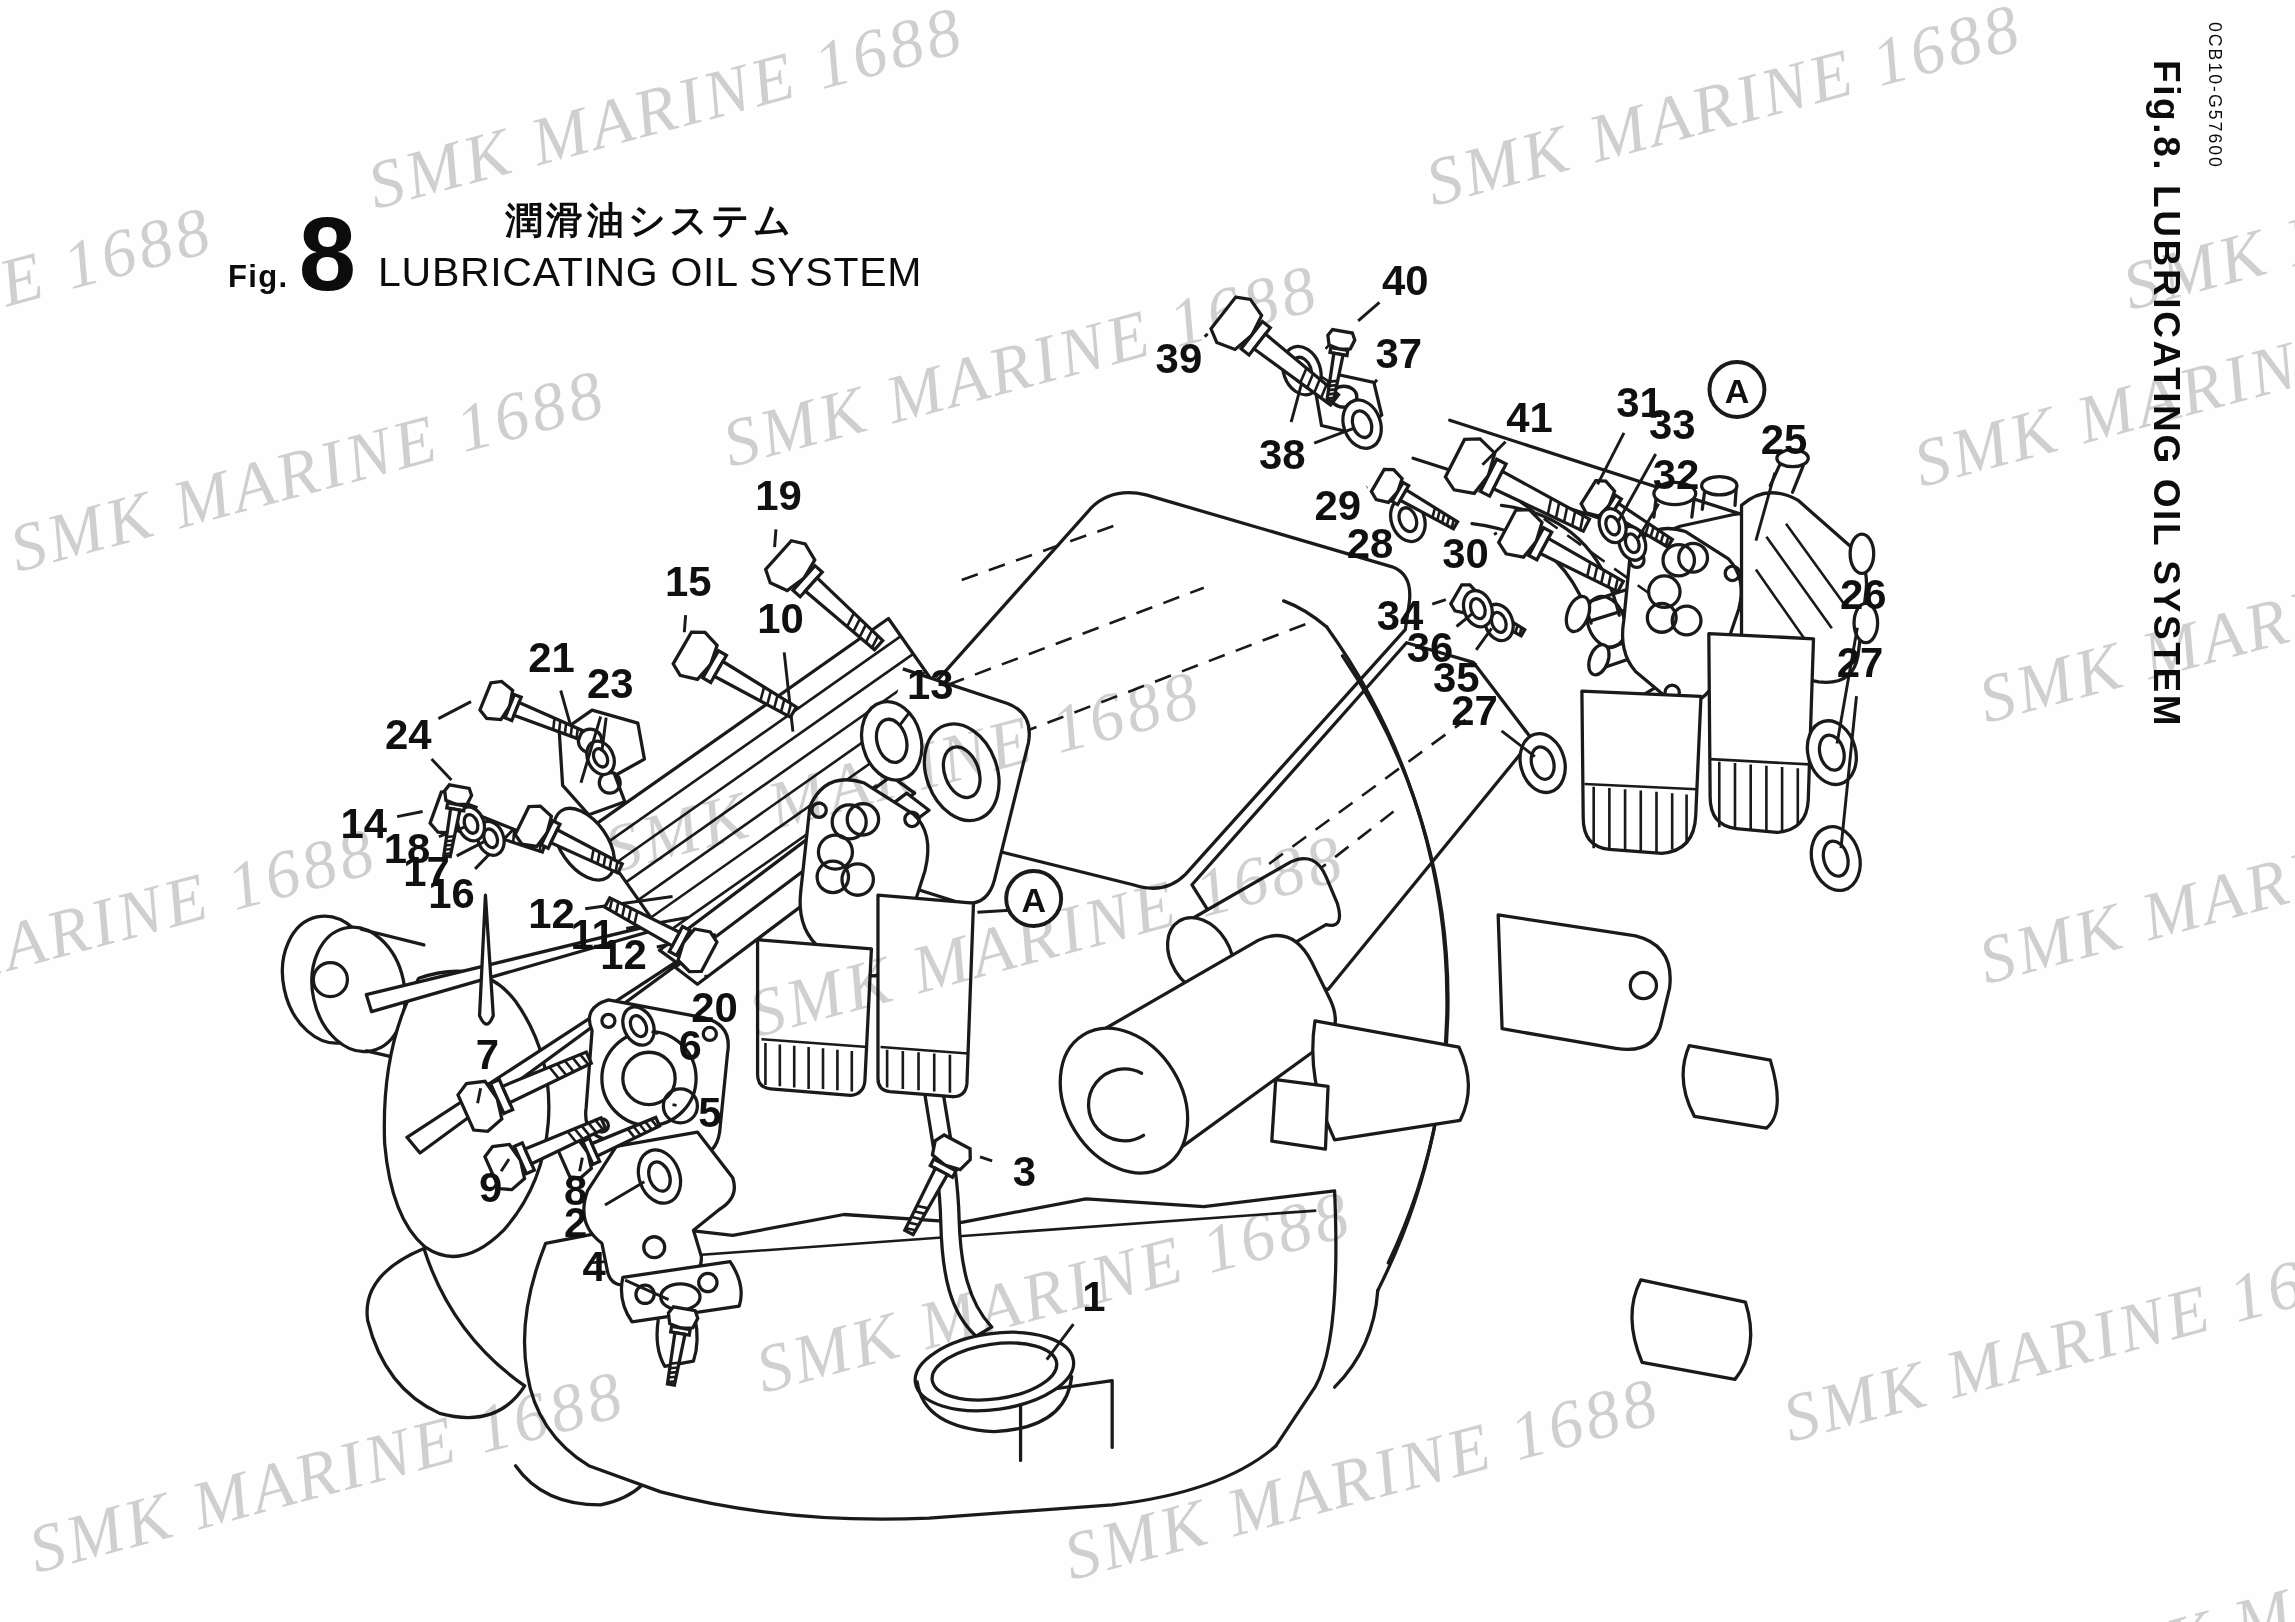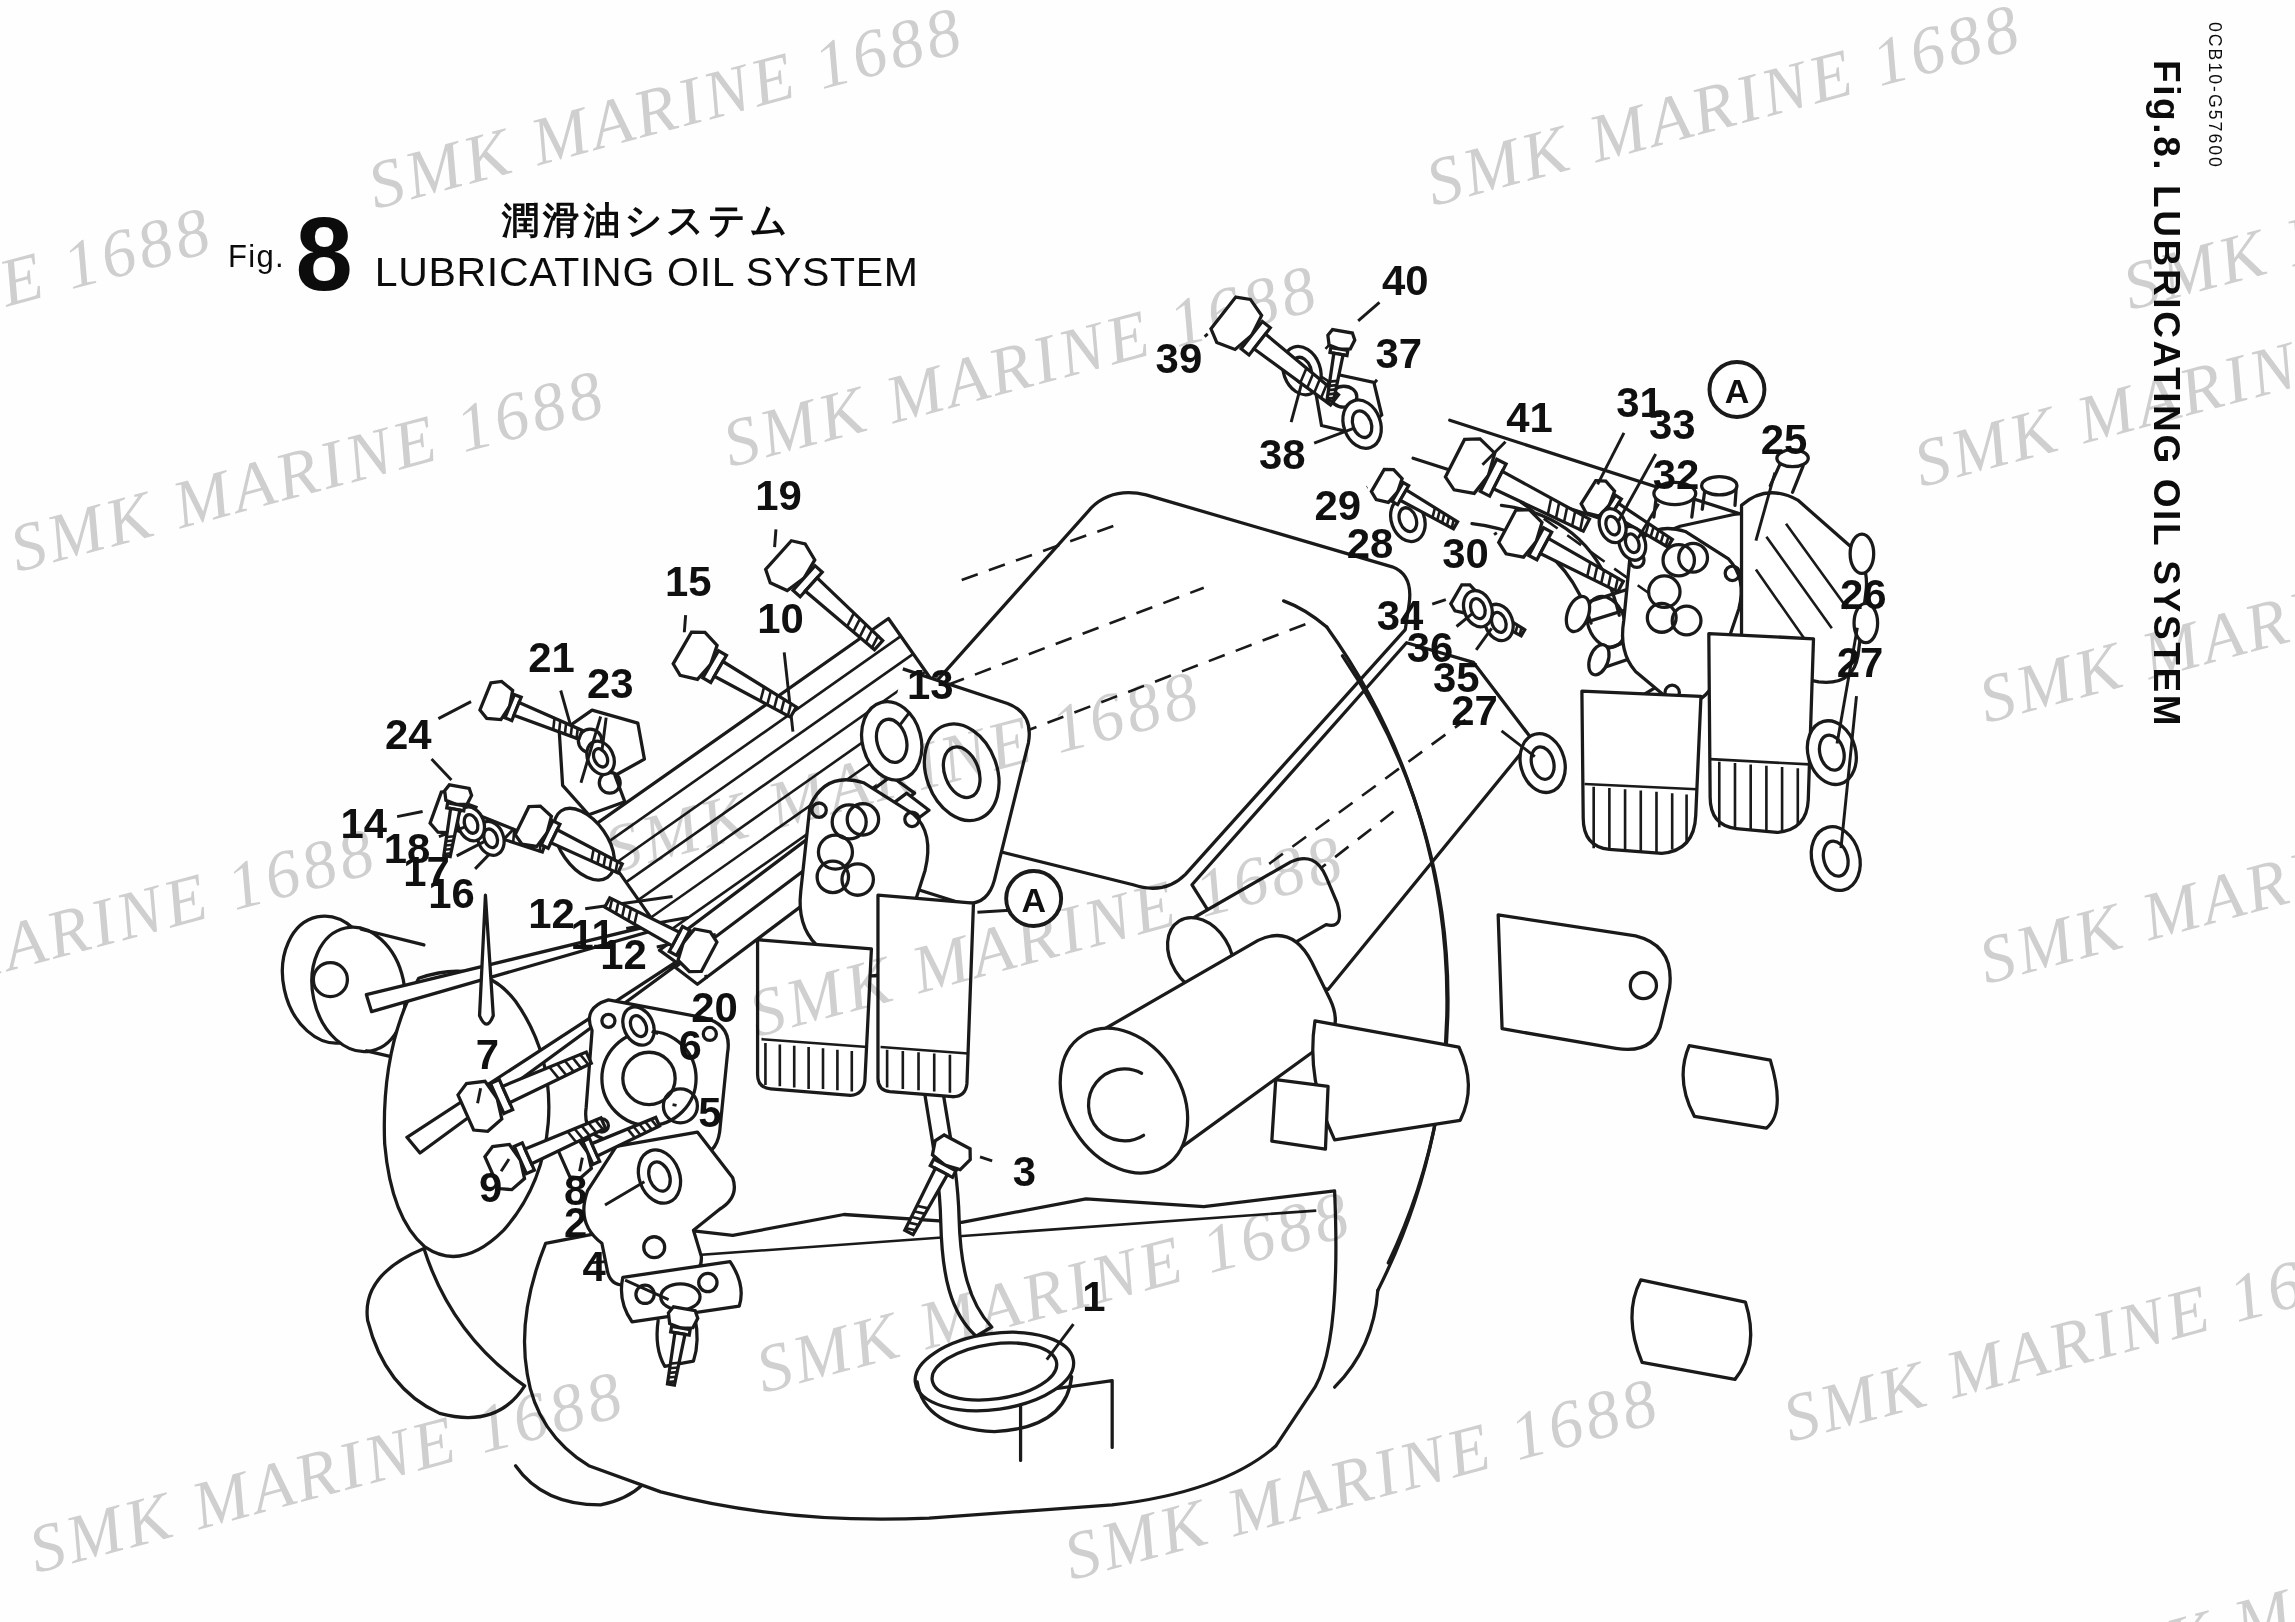--- a/index.html
+++ b/index.html
@@ -1,20 +1,20 @@
 <!DOCTYPE html>
 <html style="font-size:10.5px"><head>
 <meta charset="utf-8">
 <style>
   html,body{margin:0;padding:0;background:#ffffff;}
   #page{position:relative;width:2295px;height:1623px;background:#fefefe;overflow:hidden;
         font-family:"Liberation Sans",sans-serif;}
   
   #title-block{position:absolute;left:228px;top:196px;display:flex;align-items:flex-end;z-index:3;}
-  #fig-label{font-size:31px;font-weight:400;color:#0c0c0c;letter-spacing:1.3px;margin-right:10.5px;margin-bottom:21px;}
+  #fig-label{font-size:31px;font-weight:700;color:#0c0c0c;letter-spacing:1.3px;margin-right:10.5px;margin-bottom:1px;}
   #fig-number{font-size:103px;font-weight:800;line-height:0.78;color:#0c0c0c;margin-right:22px;}
   #title-col{display:flex;flex-direction:column;align-items:center;}
   #title-jp{font-size:37px;font-weight:700;color:#0c0c0c;letter-spacing:3.9px;}
   #title-en{font-size:41px;font-weight:400;color:#0c0c0c;letter-spacing:0.7px;margin-top:2.6px;white-space:nowrap;}
   
   #side-code{position:absolute;left:2204px;top:22px;writing-mode:vertical-rl;
              font-size:17.7px;letter-spacing:2px;color:#0c0c0c;z-index:3;}
   #side-title{position:absolute;left:2145px;top:60px;writing-mode:vertical-rl;
               font-size:37px;font-weight:600;letter-spacing:2.6px;color:#0c0c0c;white-space:nowrap;z-index:3;}
   

